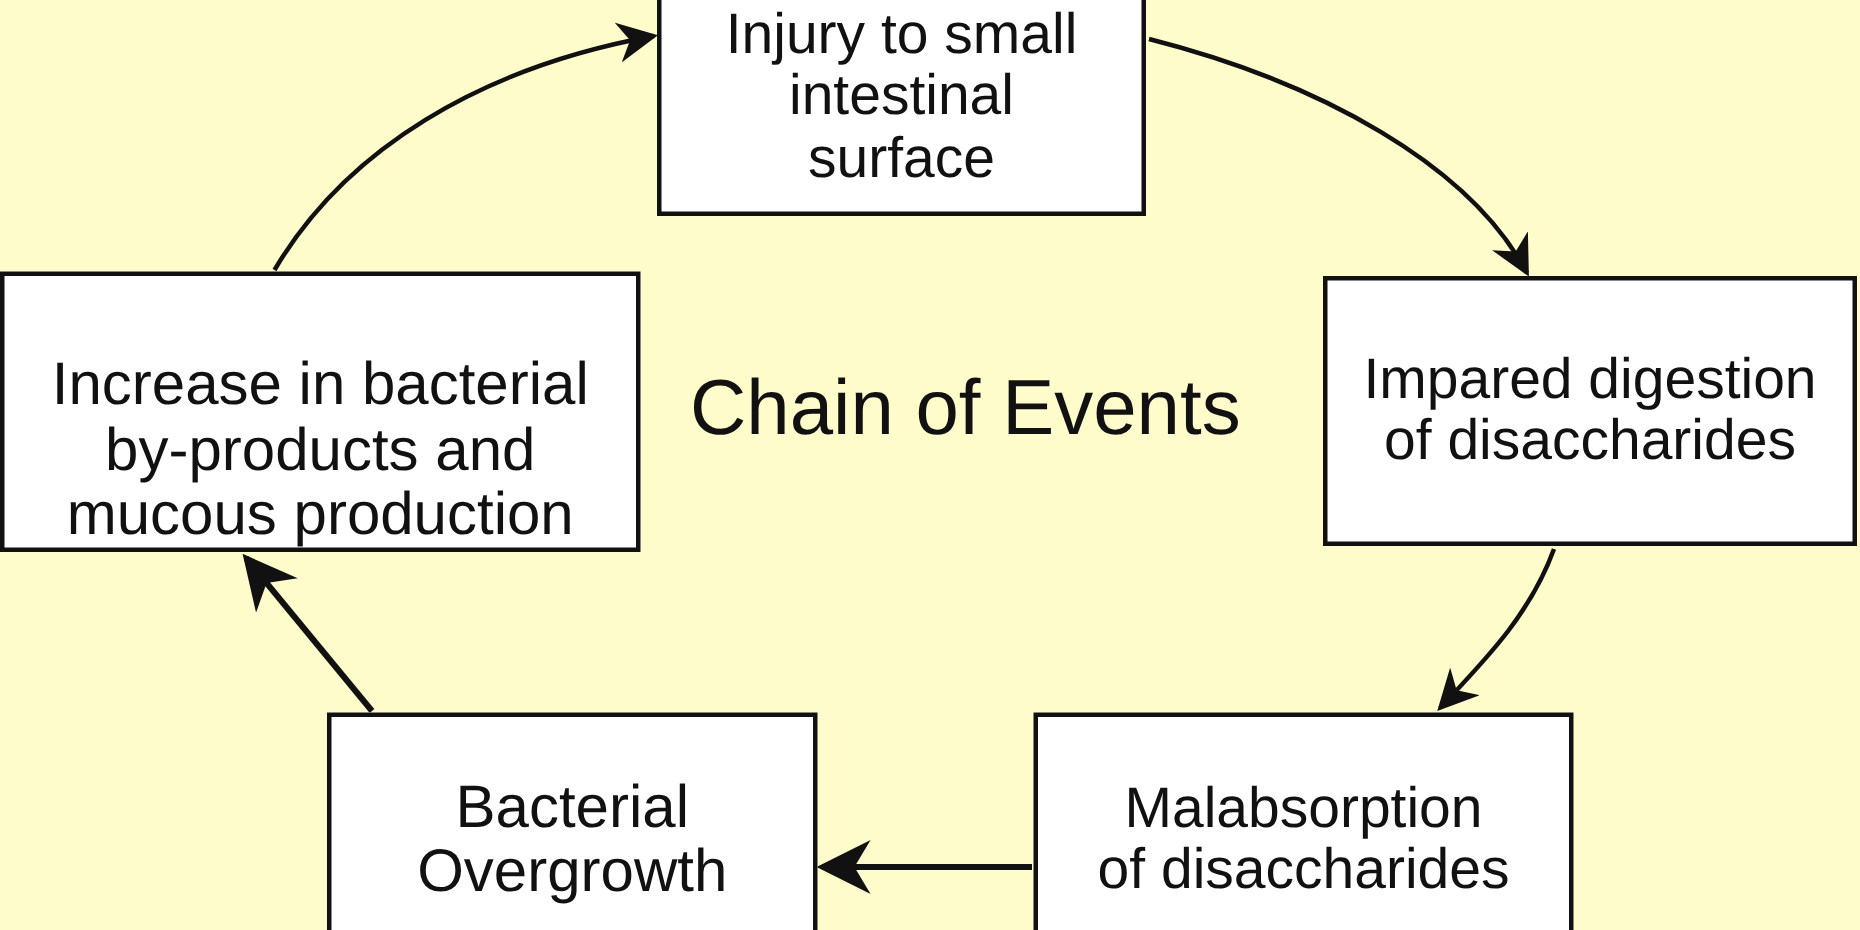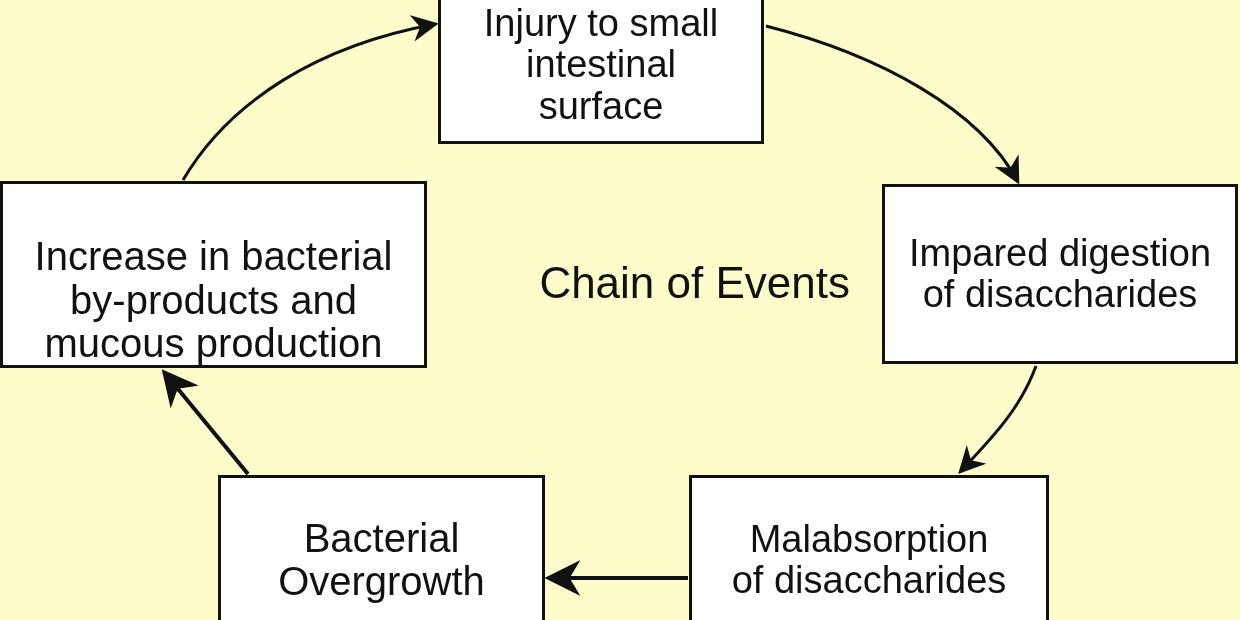--- a/index.html
+++ b/index.html
@@ -21,22 +21,22 @@
       color: #111;
       line-height: 1.08;
     }
     .box span { white-space: pre-line; }
     #box-injury { left: 438px; top: -14px; width: 326px; height: 158px; font-size: 38px; }
     #box-impaired { left: 882px; top: 184px; width: 356px; height: 180px; font-size: 38px; }
     #box-malabsorption { left: 689px; top: 475px; width: 360px; height: 170px; font-size: 38px; }
     #box-overgrowth { left: 218px; top: 475px; width: 327px; height: 170px; font-size: 40px; }
     #box-increase { left: 0px; top: 181px; width: 427px; height: 187px; font-size: 40px; align-items: flex-end; }
     #center-title {
-      position: absolute; left: 460px; top: 258px; width: 390px;
-      text-align: right; font-size: 44px; color: #111;
+      position: absolute; left: 460px; top: 242px; width: 390px;
+      text-align: left; font-size: 52px; color: #111;
     }
   </style>
 </head>
 <body>
 
 <div class="canvas">
 
   <svg class="arrows" width="1240" height="620" viewBox="0 0 1240 620">
     <defs>
       <marker id="ah" viewBox="0 0 10 10" refX="9" refY="5" markerWidth="9" markerHeight="9" orient="auto-start-reverse">

